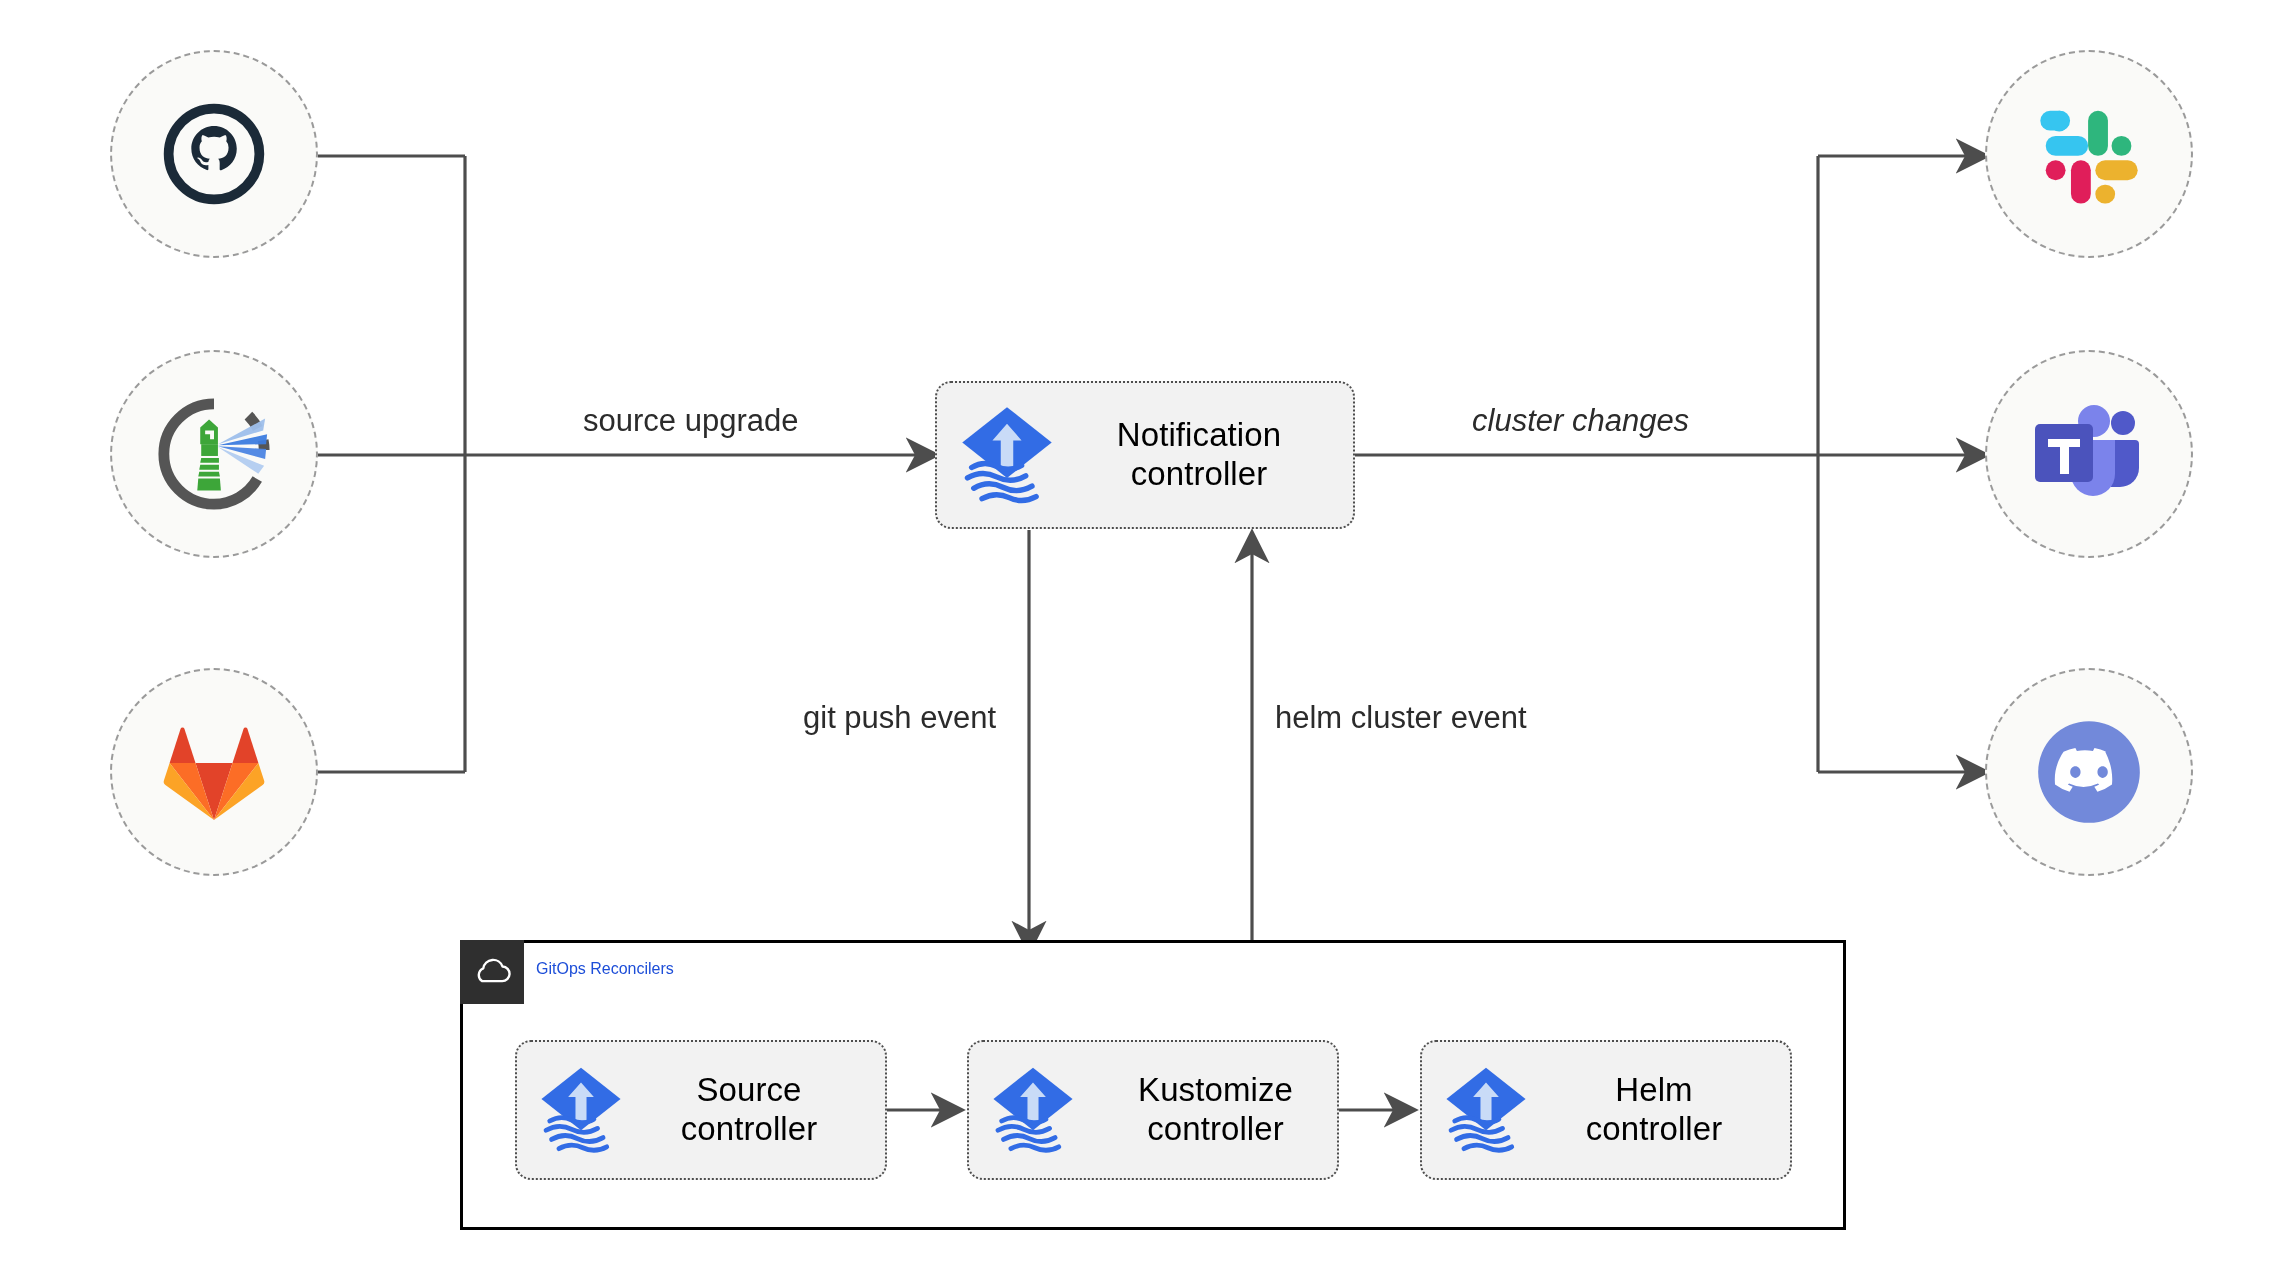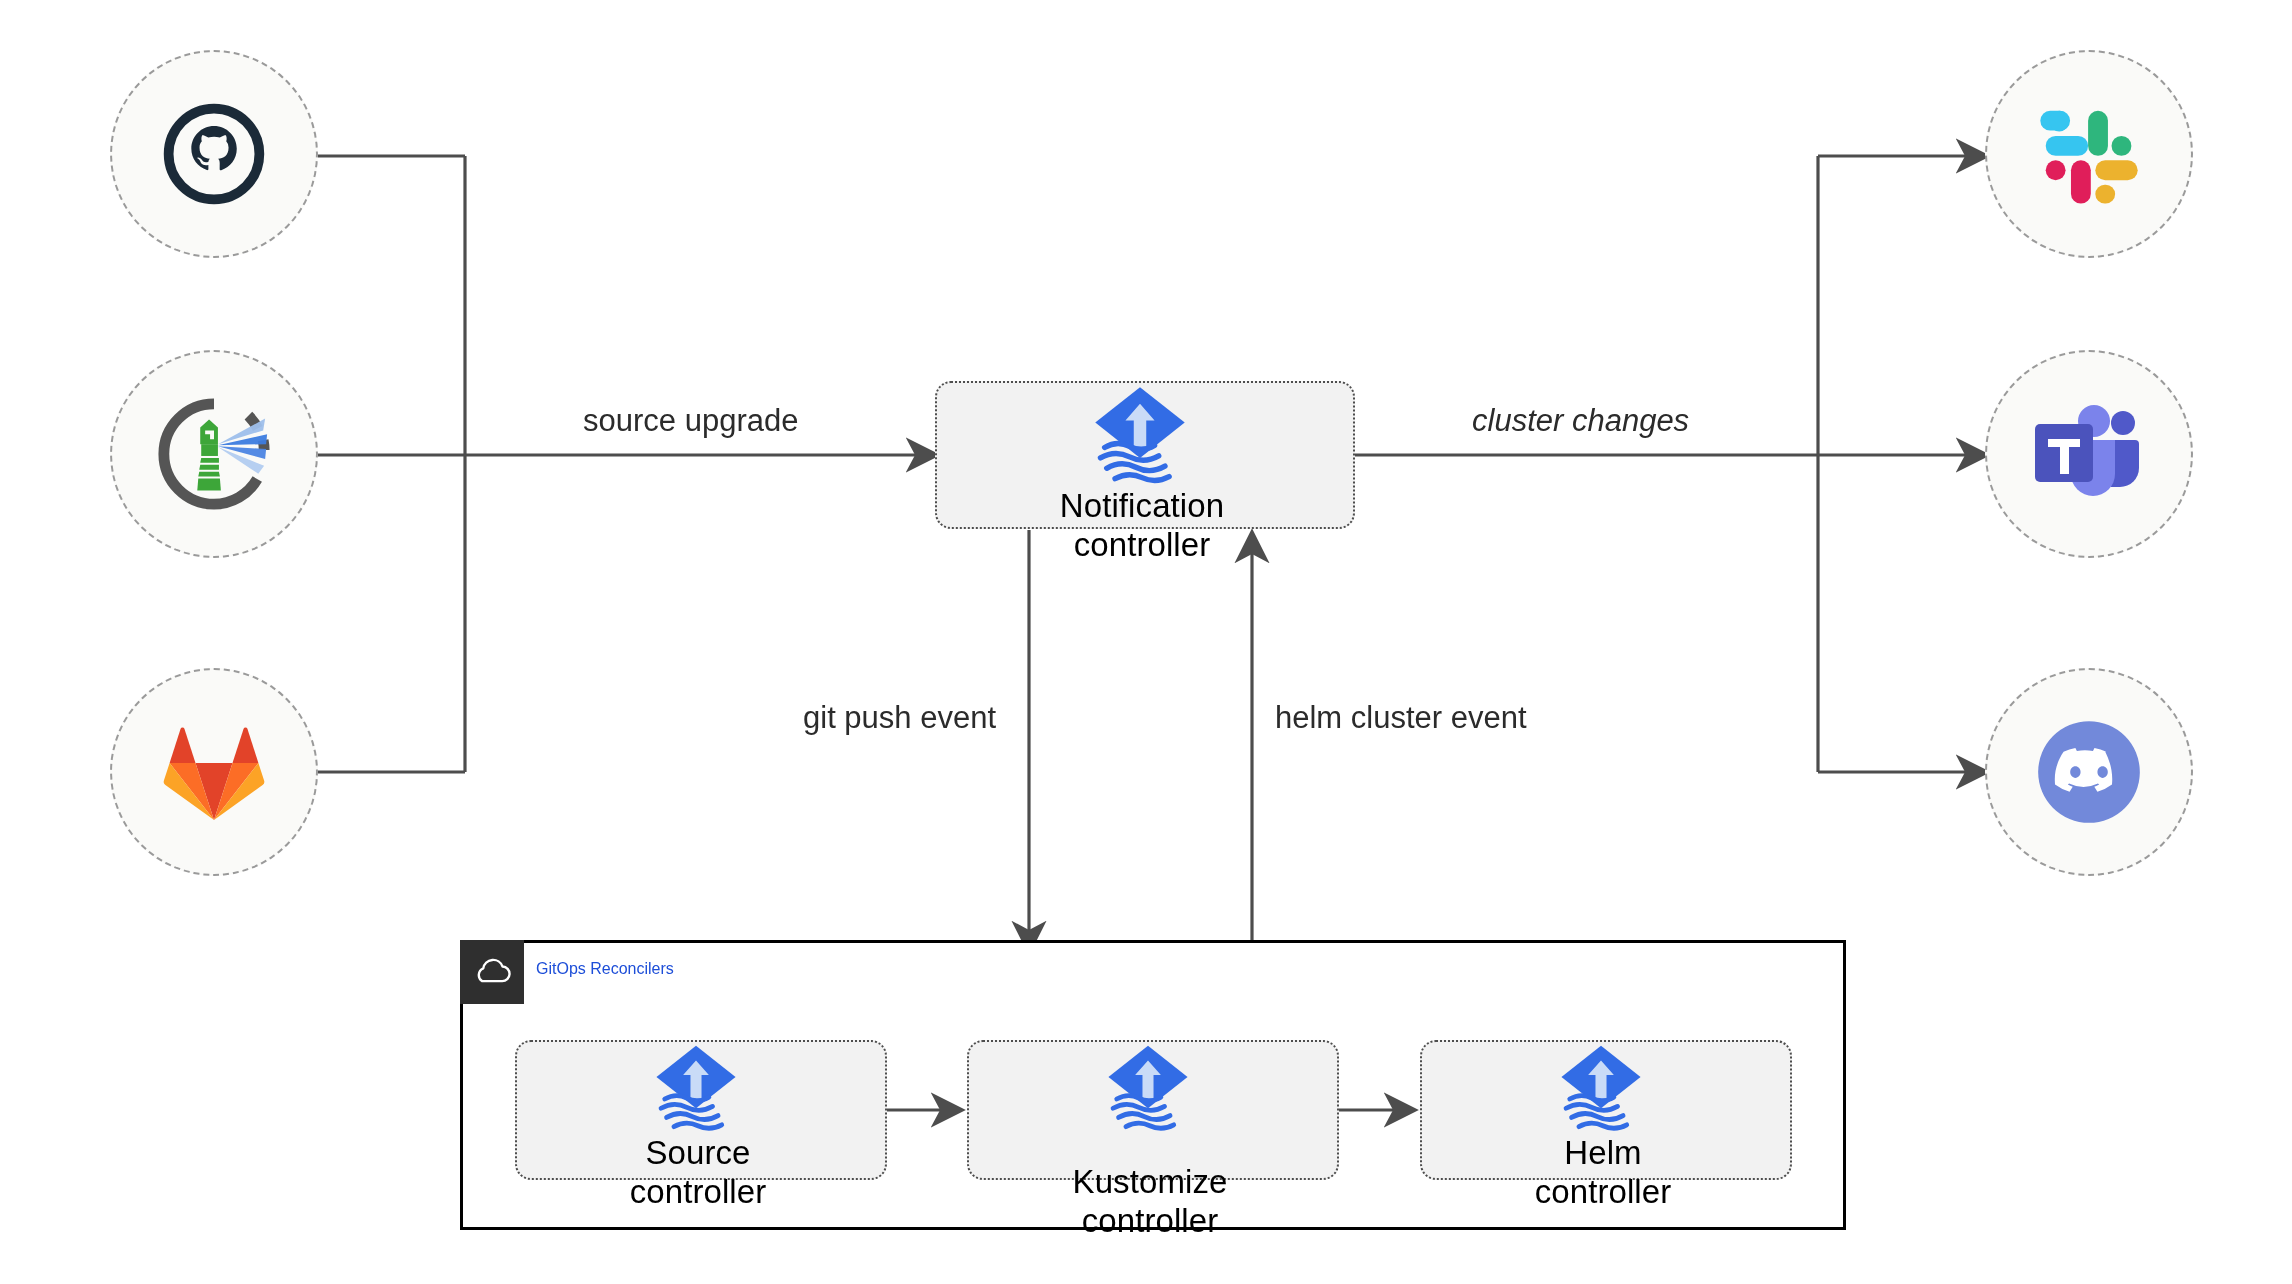--- a/index.html
+++ b/index.html
@@ -46,21 +46,20 @@
   
   .ctrl-box {
     border: 2px dotted #4d4d4d;
     border-radius: 16px;
     background: #f2f2f2;
     display: flex;
     align-items: center;
     justify-content: flex-start;
     padding: 0 18px;
     box-sizing: border-box;
-    flex-direction: column;
   }
   .ctrl-icon {
     flex: 0 0 auto;
     margin-right: 10px;
     display: block;
   }
   .ctrl-label {
     flex: 1 1 auto;
     text-align: center;
     font-size: 33px;

